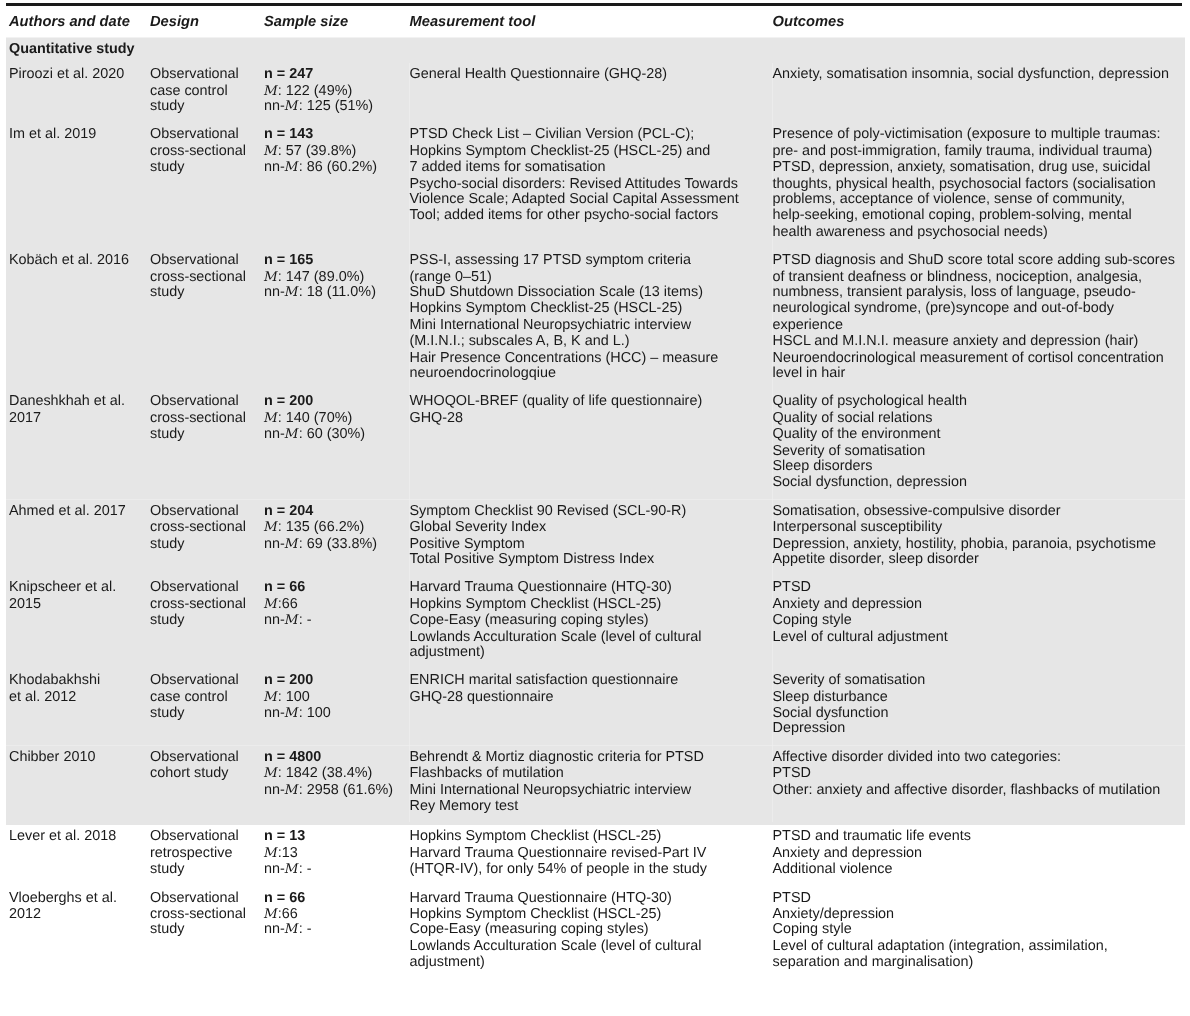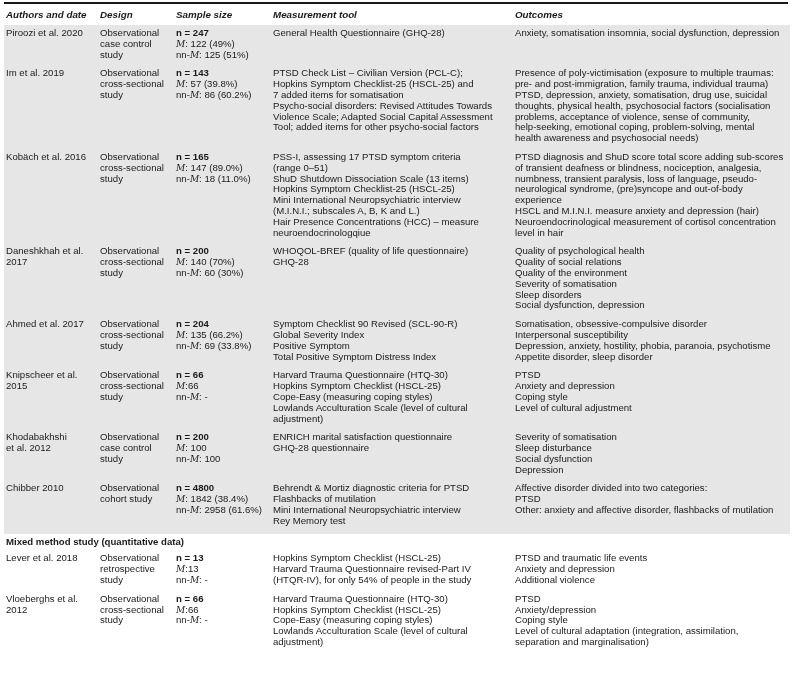--- a/index.html
+++ b/index.html
@@ -33,20 +33,23 @@
     <thead>
       <tr>
         <th class="c1">Authors and date</th>
         <th class="c2">Design</th>
         <th class="c3">Sample size</th>
         <th class="c4">Measurement tool</th>
         <th class="c5">Outcomes</th>
       </tr>
     </thead>
     <tbody id="tbody">
+        <tr class="sec-label sec-quant">
+          <td colspan="5">Quantitative study</td>
+        </tr>
         <tr class="row sec-quant">
           <td class="c1">
             <span class="line">Piroozi et al. 2020</span>
           </td>
           <td class="c2">
             <span class="line">Observational</span>
             <span class="line">case control</span>
             <span class="line">study</span>
           </td>
           <td class="c3">
@@ -259,23 +262,20 @@
           </td>
           <td class="c5">
             <span class="line">Affective disorder divided into two categories:</span>
             <span class="line">PTSD</span>
             <span class="line">Other: anxiety and affective disorder, flashbacks of mutilation</span>
           </td>
         </tr>
         <tr class="sec-quant">
           <td colspan="5" style="height:2px;"></td>
         </tr>
-        <tr class="sec-label sec-mixed">
-          <td colspan="5">Mixed method study (quantitative data)</td>
-        </tr>
         <tr class="row sec-mixed">
           <td class="c1">
             <span class="line">Lever et al. 2018</span>
           </td>
           <td class="c2">
             <span class="line">Observational</span>
             <span class="line">retrospective</span>
             <span class="line">study</span>
           </td>
           <td class="c3">

